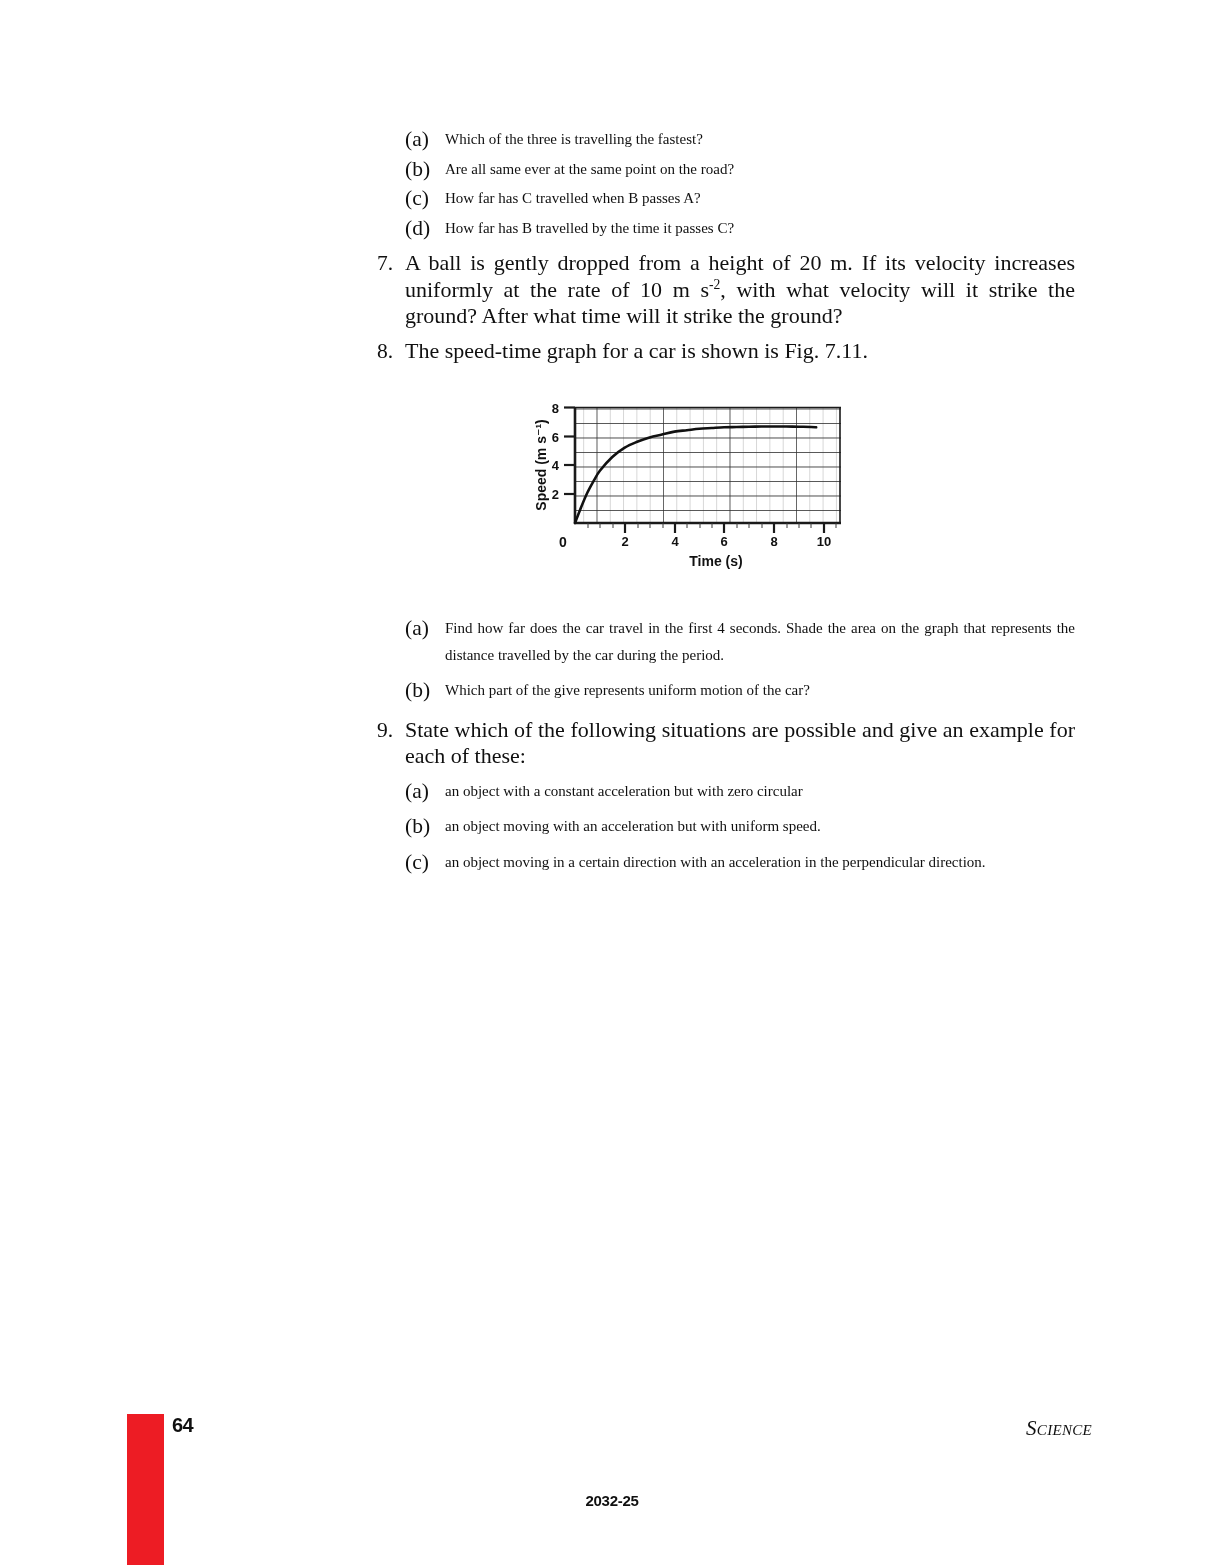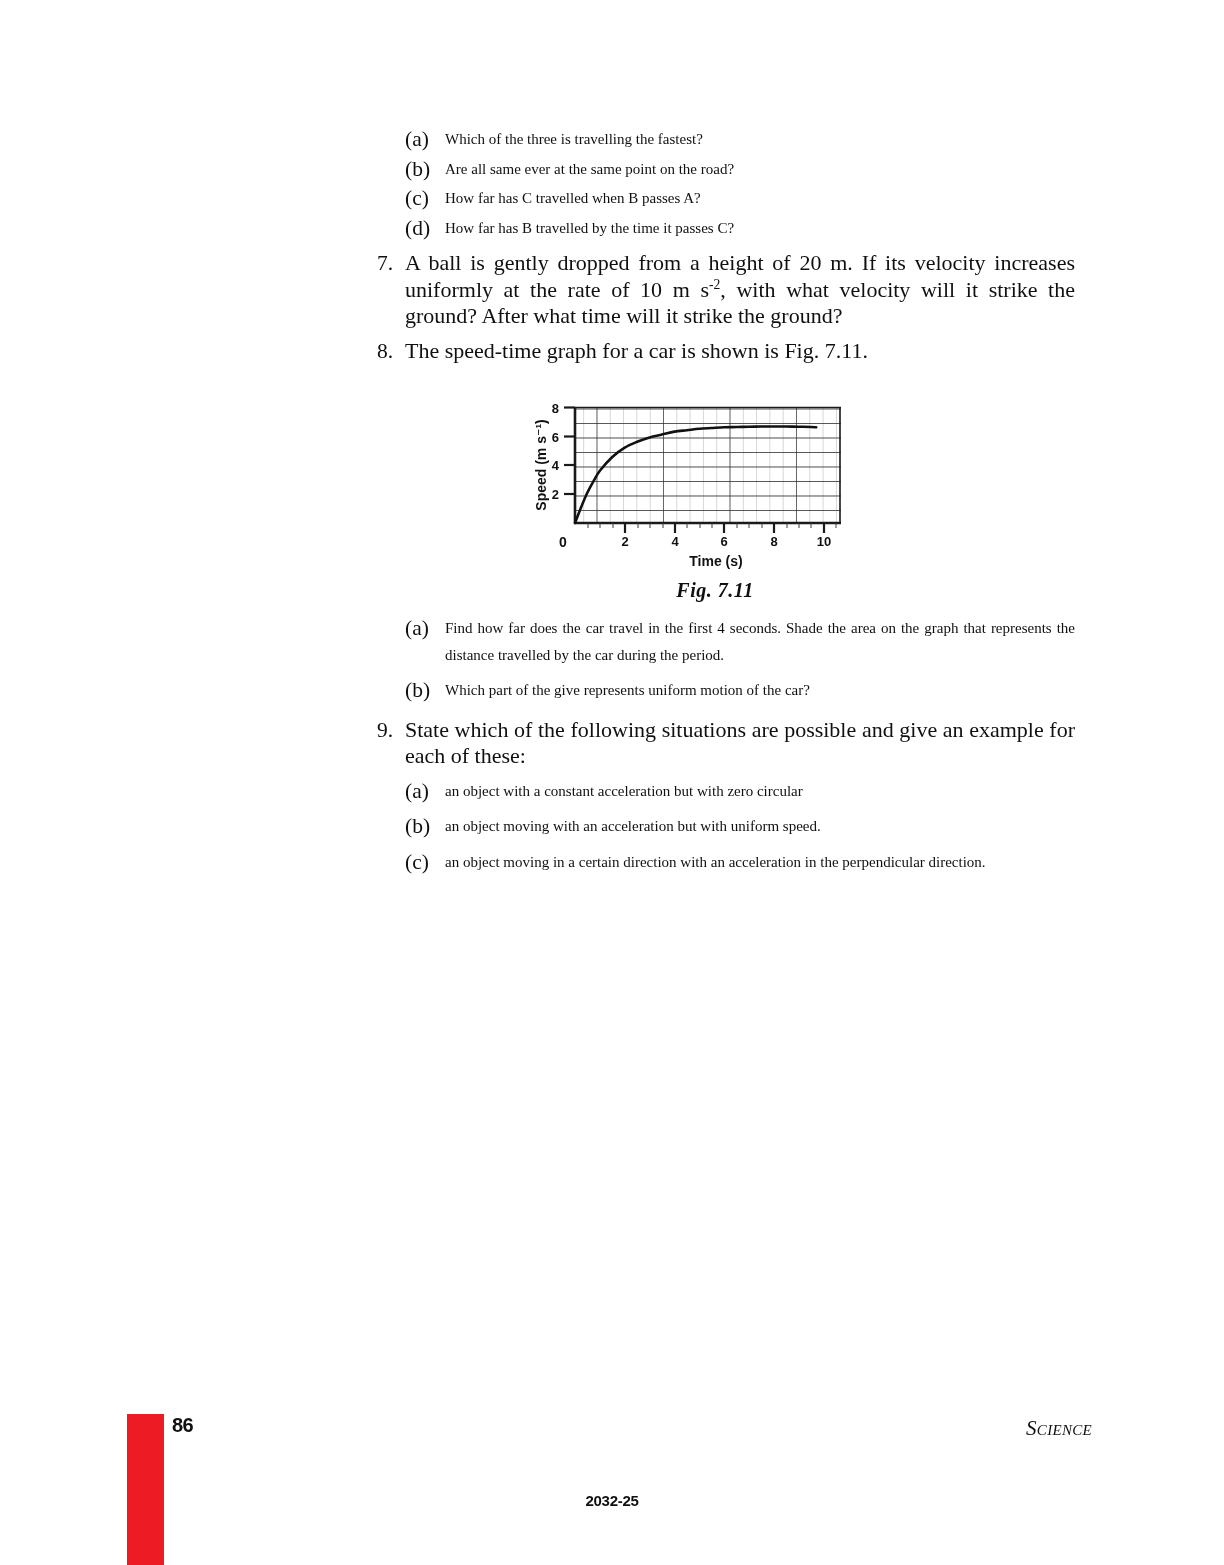--- a/index.html
+++ b/index.html
@@ -252,21 +252,20 @@
           <text x="194" y="152">6</text>
           <text x="244" y="152">8</text>
           <text x="294" y="152">10</text>
         </g>
 
         <text x="186" y="172" font-family="Liberation Sans, DejaVu Sans, sans-serif" font-size="14" font-weight="bold" fill="#111" text-anchor="middle">Time (s)</text>
 
         <text x="0" y="0" transform="translate(16,71) rotate(-90)" font-family="Liberation Sans, DejaVu Sans, sans-serif" font-size="14" font-weight="bold" fill="#111" text-anchor="middle">Speed (m s⁻¹)</text>
       </svg>
     </div>
-    <div id="fig-caption">Fig. 7.11</div>
   </div>
 
   <div class="sub-list" style="margin-left:50px;">
     <div class="sub-item">
       <span class="sub-lbl">(a)</span>
       <span class="sub-txt">Find how far does the car travel in the first 4 seconds. Shade the area on the graph that represents the distance travelled by the car during the period.</span>
     </div>
     <div class="gap-sm"></div>
     <div class="sub-item">
       <span class="sub-lbl">(b)</span>
@@ -298,15 +297,15 @@
       <span class="sub-txt">an object moving in a certain direction with an acceleration in the perpendicular direction.</span>
     </div>
   </div>
 
   <div class="gap-sm"></div>
 
 
 </div>
 
 <div id="red-bar" style="background: rgb(237, 28, 36);"></div>
-<div id="page-no">86</div>
+<div id="page-no">64</div>
 <div id="book-name">Science</div>
 <div id="session">2032-25</div>
 
 </body></html>

